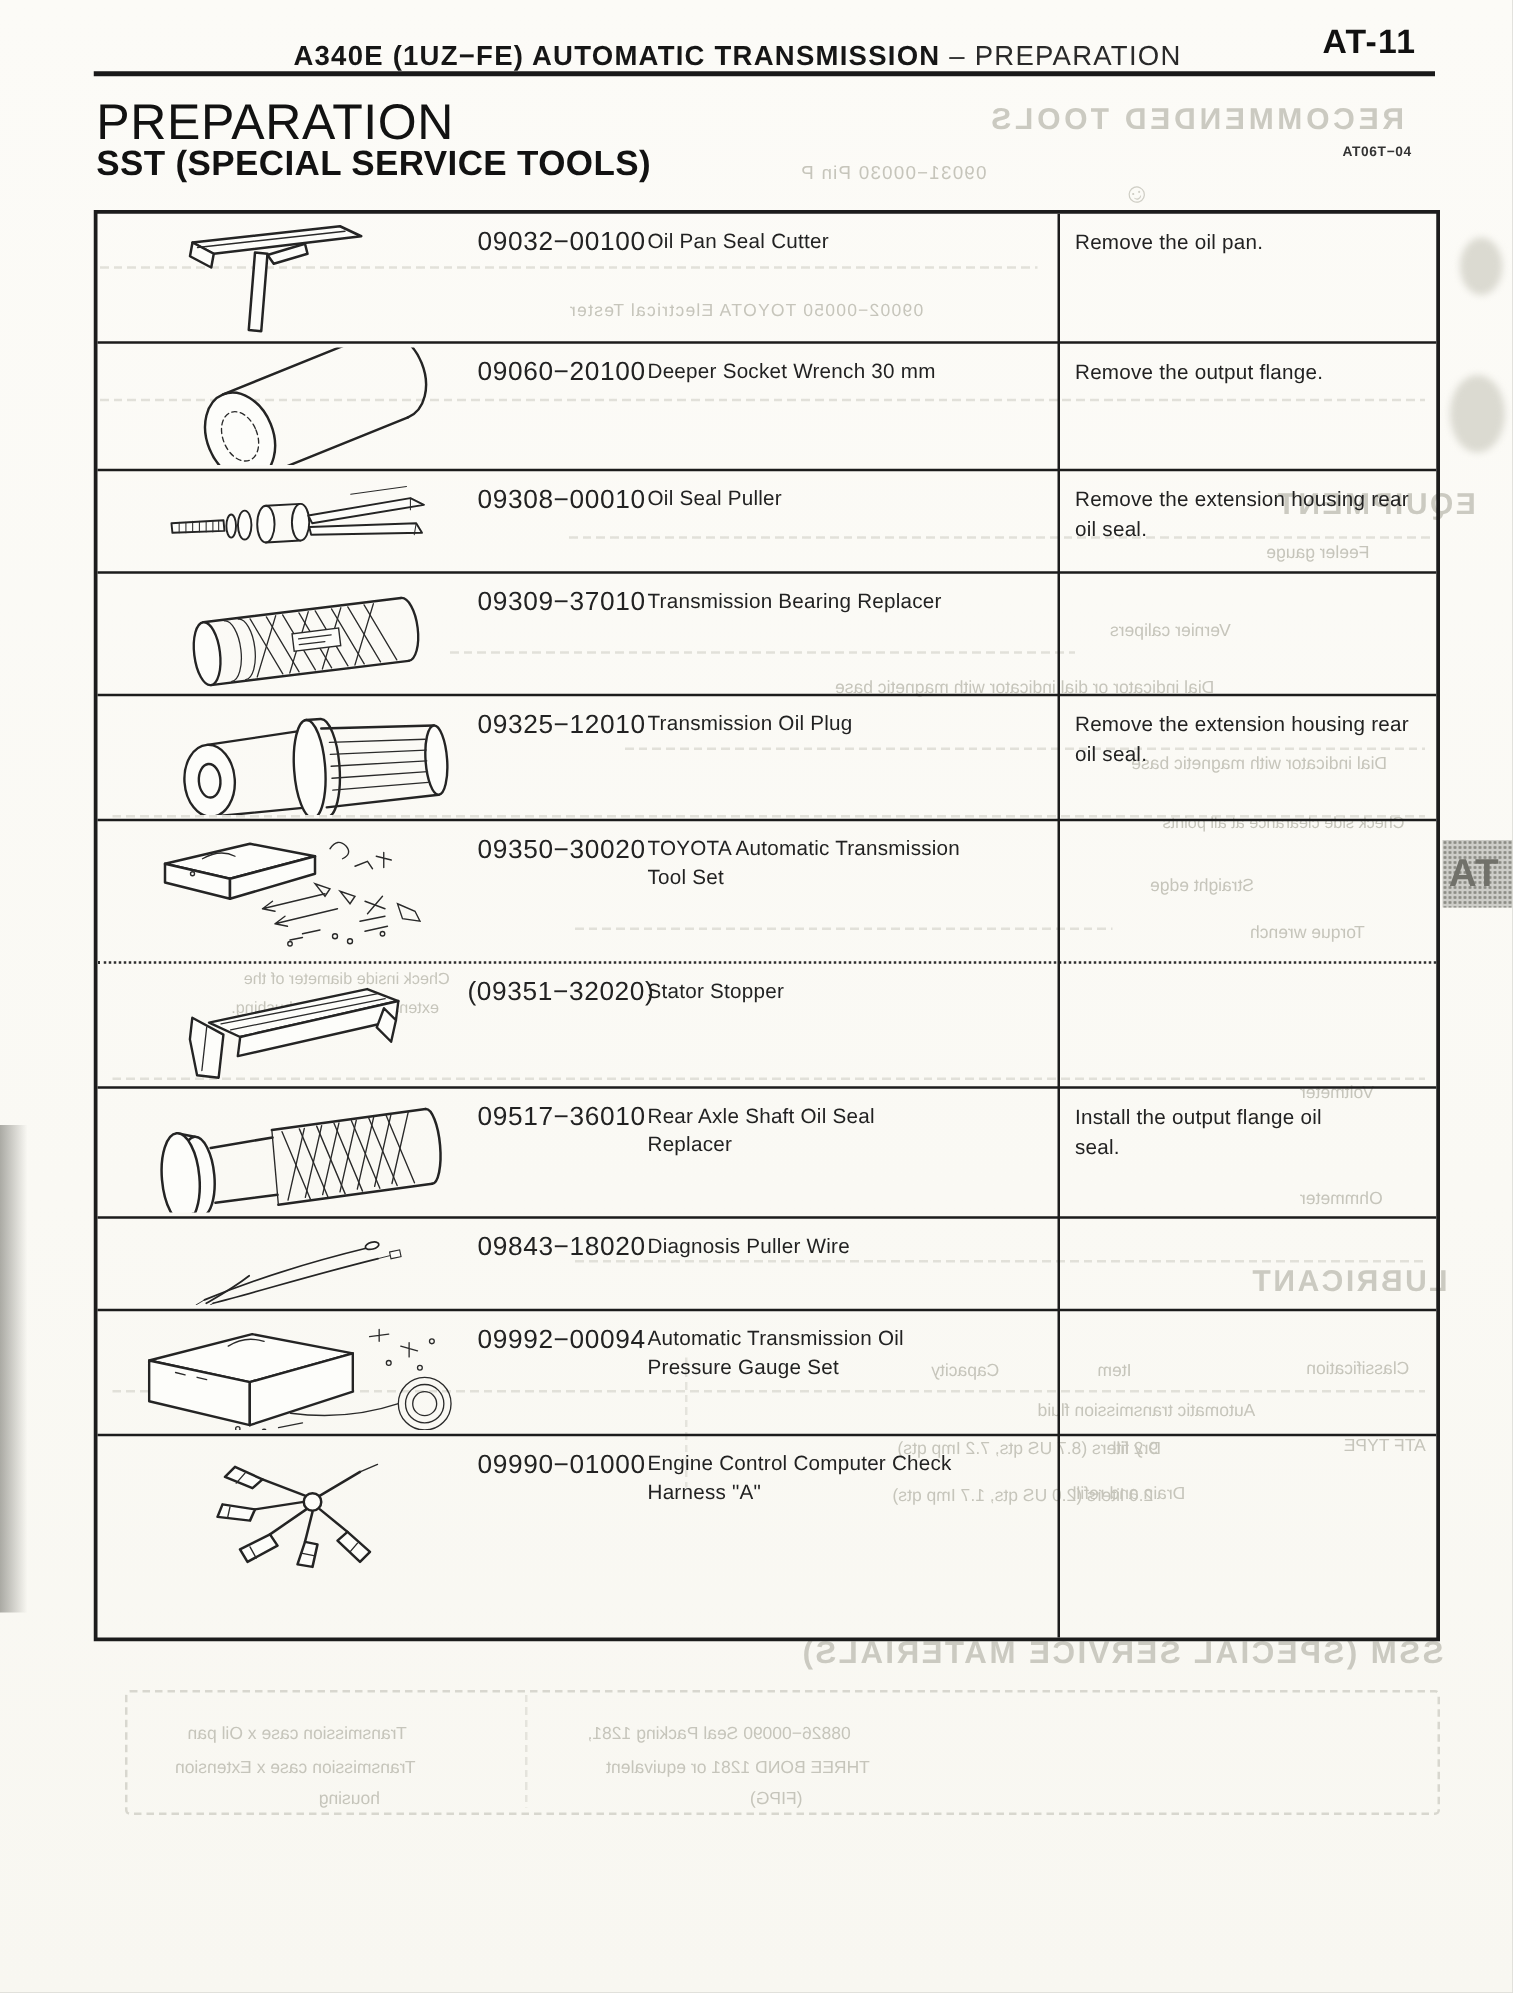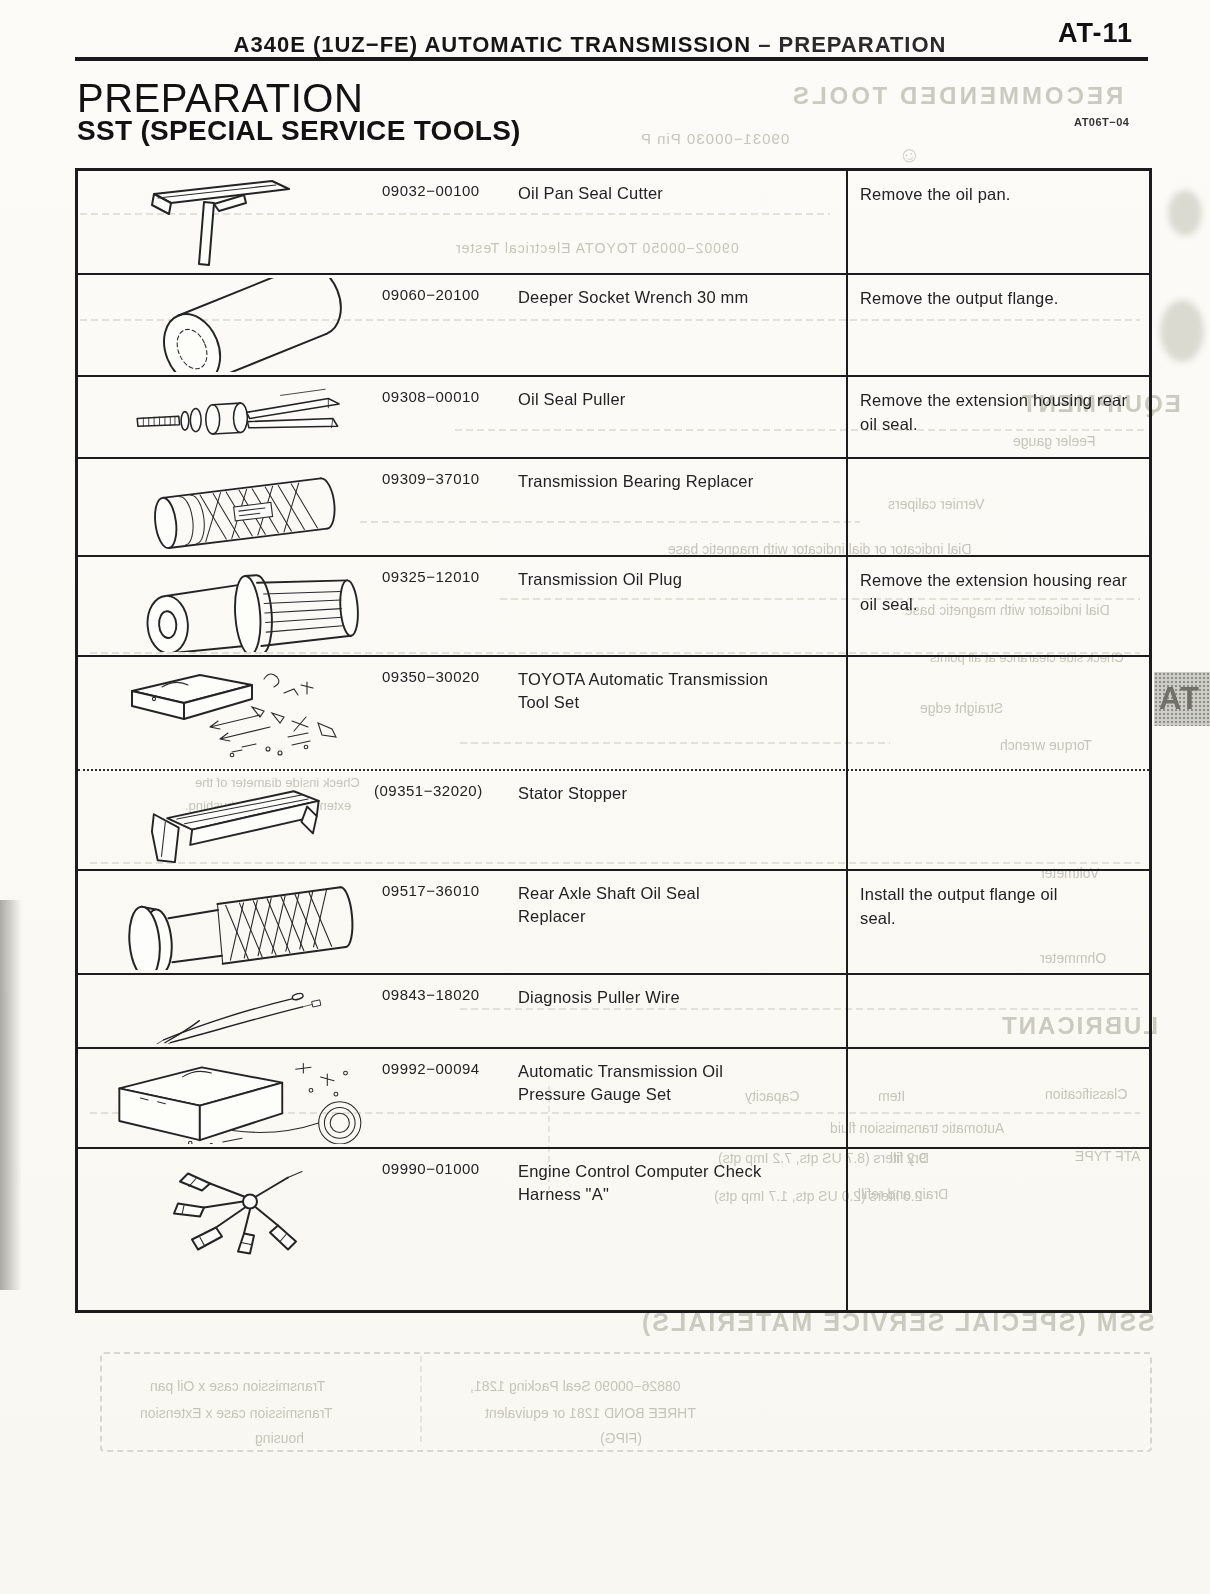--- a/index.html
+++ b/index.html
@@ -3,36 +3,36 @@
 <meta charset="utf-8">
 <style>
   html,body{margin:0;padding:0;background:#d9d9d4;}
   .page{position:relative;width:1210px;height:1594px;overflow:hidden;
         background:linear-gradient(180deg,#fcfbf7 0%,#faf9f4 60%,#f8f7f1 100%);
         font-family:"Liberation Sans", sans-serif;color:#1b1b1b;}
   
   .hdr-title{position:absolute;top:32px;left:90px;width:1000px;text-align:center;
              font-size:22px;letter-spacing:1px;color:#161616;white-space:nowrap;}
   .hdr-title .t-main{font-weight:700;}
-  .hdr-title .t-sec{font-weight:700;color:#2a2a2a;}
+  .hdr-title .t-sec{font-weight:400;color:#2a2a2a;}
   .hdr-page{position:absolute;top:18px;left:1058px;font-size:27px;font-weight:700;letter-spacing:1px;color:#111;}
   .hdr-rule{position:absolute;top:57px;left:75px;width:1073px;height:4px;background:#191919;}
   .sec-title{position:absolute;top:76px;left:77px;font-size:40px;font-weight:400;letter-spacing:.5px;color:#121212;}
   .sub-title{position:absolute;top:115px;left:77px;font-size:28px;font-weight:700;letter-spacing:.3px;color:#121212;}
   .doc-code{position:absolute;top:116px;left:1074px;font-size:11px;font-weight:700;letter-spacing:.5px;color:#333;}
   
   .sst-table{position:absolute;left:75px;top:168px;width:1077px;height:1145px;
              border:3px solid #1c1c1c;box-sizing:border-box;}
   .vline{position:absolute;left:768px;top:0;bottom:0;width:2px;background:#1c1c1c;z-index:3;}
   .row{position:relative;box-sizing:border-box;border-top:2px solid #1c1c1c;}
   .row.first{border-top:none;}
   .row.dotted{border-top:2px dotted #2e2e2e;}
   .ill{position:absolute;left:14px;top:3px;width:300px;bottom:3px;}
   .ill svg{width:100%;height:100%;}
-  .pn{position:absolute;left:304px;top:11px;font-size:15px;letter-spacing:.5px;color:#222;white-space:nowrap;}
+  .pn{position:absolute;left:304px;top:11px;font-size:21px;letter-spacing:.5px;color:#222;white-space:nowrap;}
   .pn.paren{left:296px;}
   .nm{position:absolute;left:440px;top:11px;width:310px;font-size:16.5px;line-height:23px;
       letter-spacing:.2px;color:#222;white-space:pre-line;}
   .nt{position:absolute;left:782px;top:11px;width:280px;font-size:16.5px;line-height:24px;
       letter-spacing:.2px;color:#222;white-space:pre-line;}
   svg .ln{stroke:#242424;fill:none;stroke-width:2;stroke-linecap:round;stroke-linejoin:round;}
   svg .th{stroke:#2a2a2a;fill:none;stroke-width:1.1;stroke-linecap:round;}
   svg .fw{fill:#fdfdfa;}
   
   .side-tab{position:absolute;left:1154px;top:672px;width:68px;height:54px;

